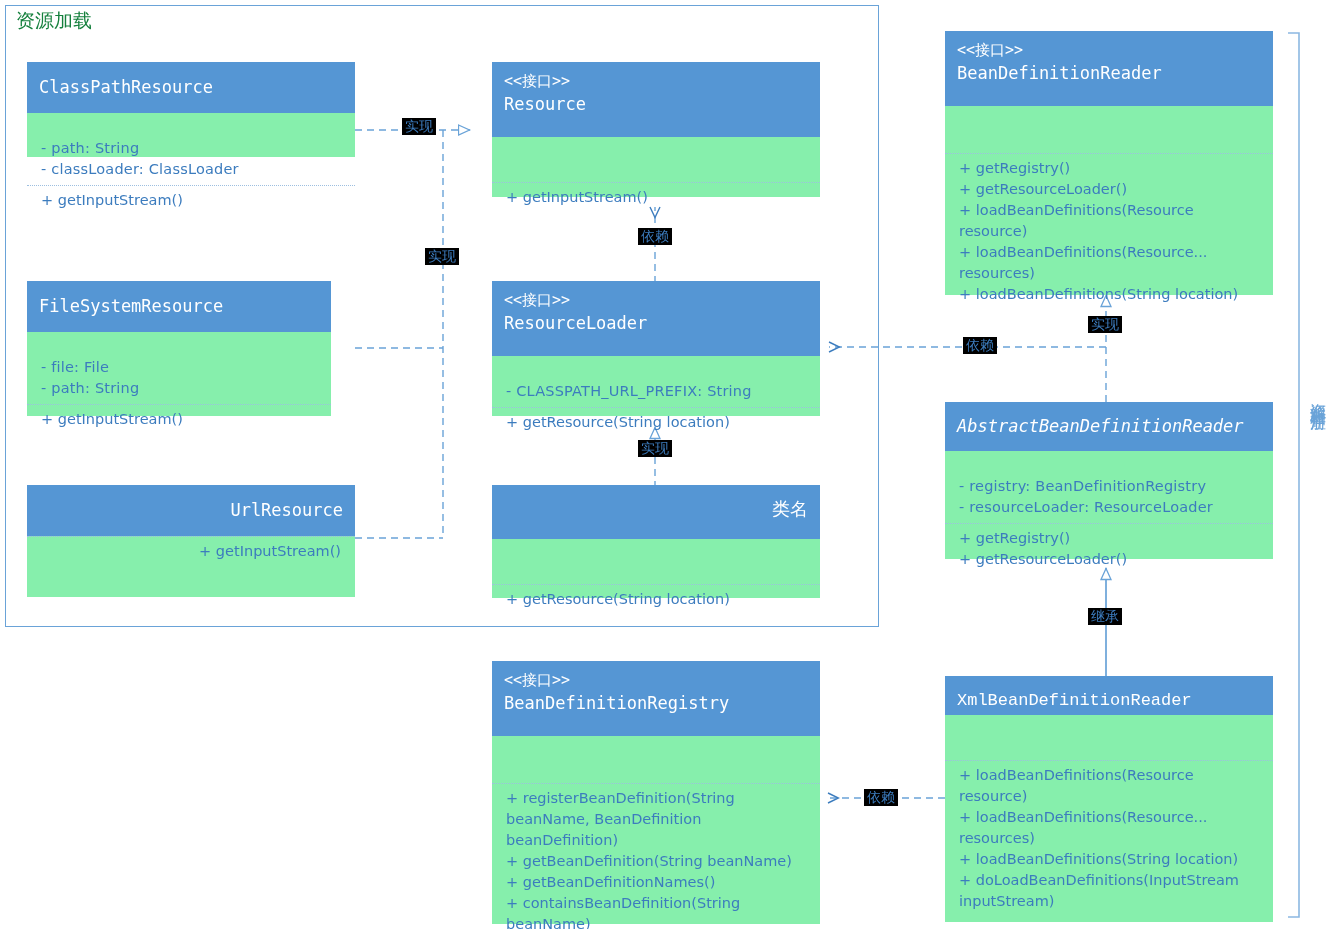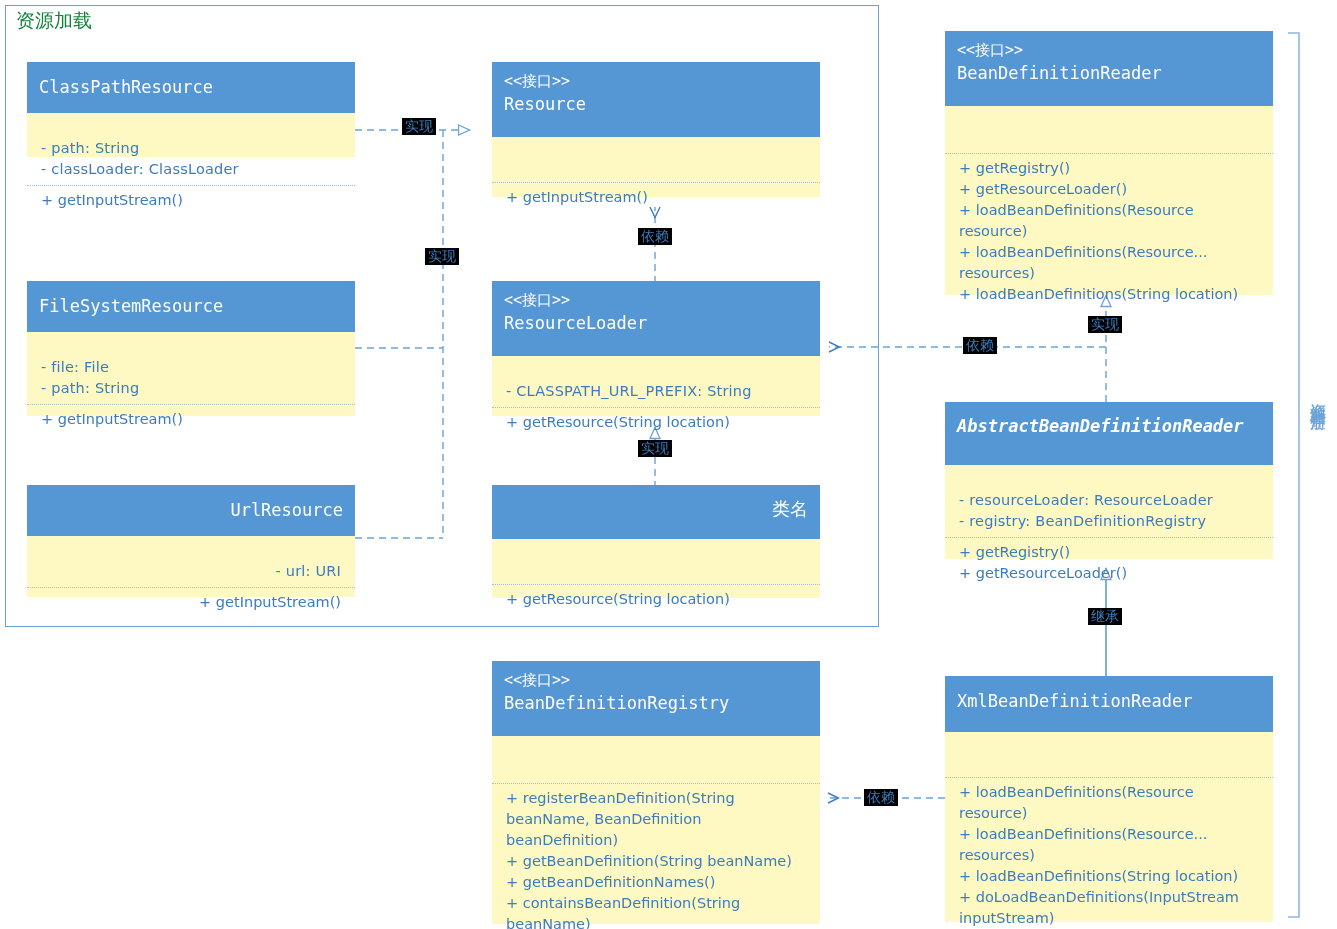--- a/index.html
+++ b/index.html
@@ -14,21 +14,21 @@
   
   .group-box{
     position:absolute;border:1px solid #6aa3d8;background:transparent;
   }
   .group-title{
     position:absolute;font-size:19px;color:#15803d;
     font-family:"DejaVu Sans",sans-serif;white-space:nowrap;
   }
 
   
-  .uml{position:absolute;background:#fef9c3;}
+  .uml{position:absolute;background:#86efac;}
   .uml .hdr{
     background:#5596d4;color:#ffffff;
     font-family:"DejaVu Sans Mono","Liberation Mono",monospace;
     padding:9px 12px 10px 12px;box-sizing:border-box;
   }
   .uml .hdr .stereo{font-size:15px;line-height:21px;display:block;}
   .uml .hdr .cname{font-size:17px;line-height:24px;display:block;letter-spacing:0px;}
   .uml .hdr .cname.ital{font-style:italic;}
   .uml .hdr .cname.cjk{font-family:"DejaVu Sans",sans-serif;font-size:18px;}
   .uml .attrs{
@@ -141,21 +141,21 @@
     <div class="hdr" style="height:75px;">
       <span class="stereo">&lt;&lt;接口&gt;&gt;</span>
       <span class="cname">Resource</span>
     </div>
     <div class="attrs empty"></div>
     <div class="ops">
       <div class="row">+ getInputStream()</div>
     </div>
   </div>
 
-  <div class="uml" style="left:27px;top:281px;width:328px;height:135px;">
+  <div class="uml" style="left:27px;top:281px;width:304px;height:135px;">
     <div class="hdr" style="height:51px;">
       <span class="cname" style="padding-top:4px;">FileSystemResource</span>
     </div>
     <div class="attrs">
       <div class="row">- file: File</div>
       <div class="row">- path: String</div>
     </div>
     <div class="ops">
       <div class="row">+ getInputStream()</div>
     </div>
@@ -170,23 +170,20 @@
       <div class="row">- CLASSPATH_URL_PREFIX: String</div>
     </div>
     <div class="ops">
       <div class="row">+ getResource(String location)</div>
     </div>
   </div>
 
   <div class="uml" style="left:27px;top:485px;width:328px;height:112px;text-align:right;">
     <div class="hdr" style="height:51px;">
       <span class="cname" style="padding-top:4px;">UrlResource</span>
-    </div>
-    <div class="attrs">
-      <div class="row">- url: URI</div>
     </div>
     <div class="ops">
       <div class="row">+ getInputStream()</div>
     </div>
   </div>
 
   <div class="uml" style="left:492px;top:485px;width:328px;height:113px;">
     <div class="hdr" style="height:54px;">
       <span class="cname cjk" style="padding-top:3px;text-align:right;">类名</span>
     </div>
@@ -205,35 +202,35 @@
     <div class="ops">
       <div class="row">+ getRegistry()</div>
       <div class="row">+ getResourceLoader()</div>
       <div class="row">+ loadBeanDefinitions(Resource resource)</div>
       <div class="row">+ loadBeanDefinitions(Resource... resources)</div>
       <div class="row">+ loadBeanDefinitions(String location)</div>
     </div>
   </div>
 
   <div class="uml" style="left:945px;top:402px;width:328px;height:157px;">
-    <div class="hdr" style="height:63px;font-weight:bold;">
+    <div class="hdr" style="height:49px;">
       <span class="cname ital" style="padding-top:3px;">AbstractBeanDefinitionReader</span>
     </div>
     <div class="attrs">
+      <div class="row">- registry: BeanDefinitionRegistry</div>
       <div class="row">- resourceLoader: ResourceLoader</div>
-      <div class="row">- registry: BeanDefinitionRegistry</div>
     </div>
     <div class="ops">
       <div class="row">+ getRegistry()</div>
       <div class="row">+ getResourceLoader()</div>
     </div>
   </div>
 
   <div class="uml" style="left:945px;top:676px;width:328px;height:246px;">
-    <div class="hdr" style="height:56px;">
+    <div class="hdr" style="height:39px;font-family:Liberation Mono, monospace;">
       <span class="cname" style="padding-top:4px;">XmlBeanDefinitionReader</span>
     </div>
     <div class="attrs empty" style="height:26px;"></div>
     <div class="ops">
       <div class="row">+ loadBeanDefinitions(Resource resource)</div>
       <div class="row">+ loadBeanDefinitions(Resource... resources)</div>
       <div class="row">+ loadBeanDefinitions(String location)</div>
       <div class="row">+ doLoadBeanDefinitions(InputStream inputStream)</div>
     </div>
   </div>

